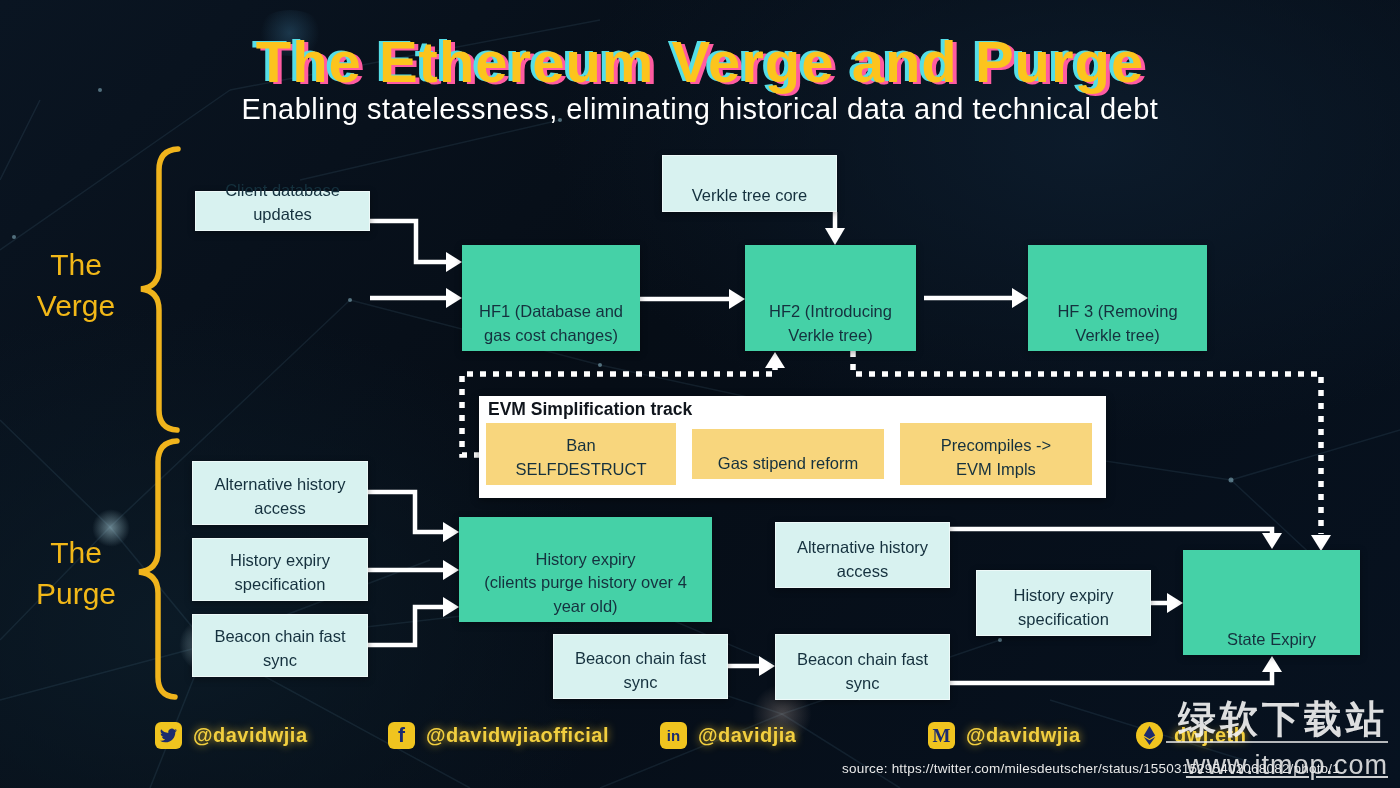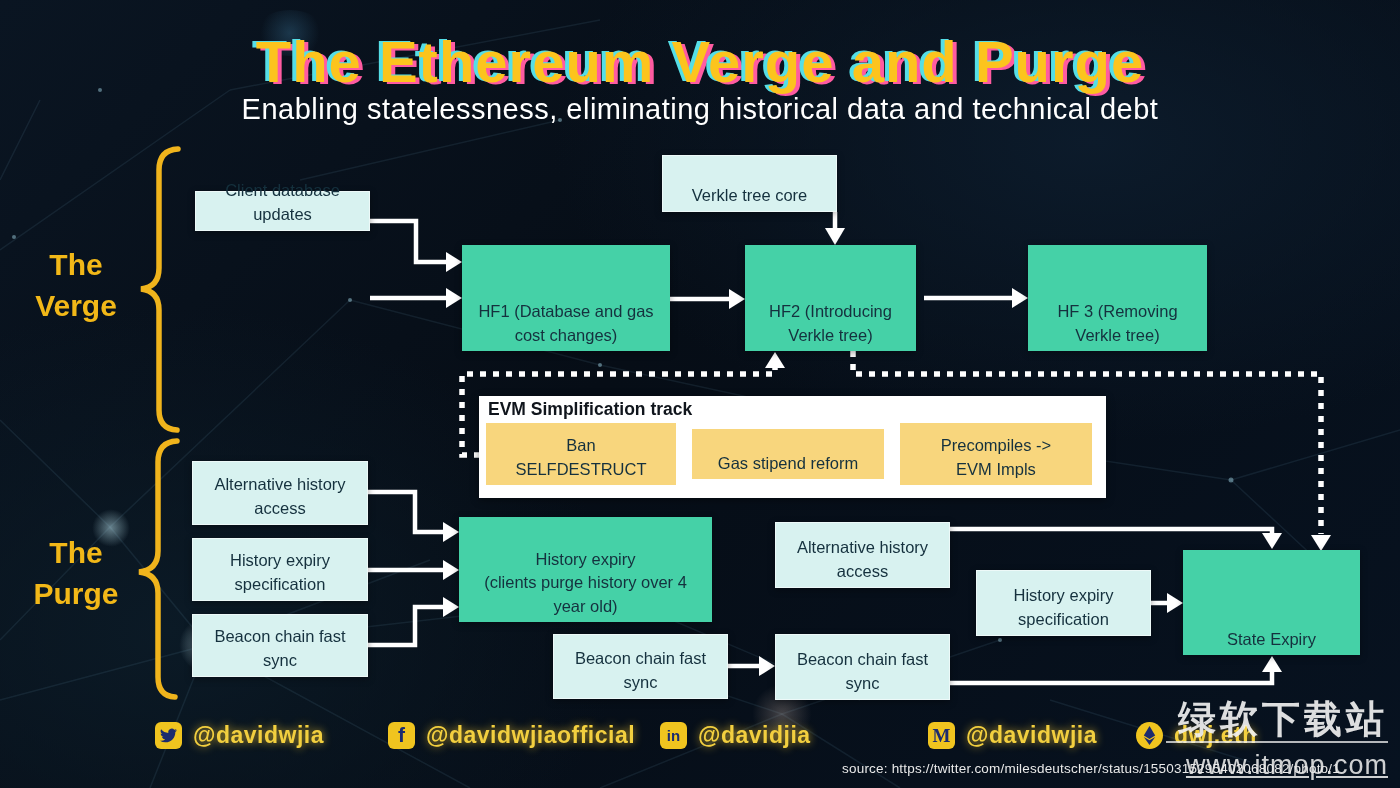--- a/index.html
+++ b/index.html
@@ -18,21 +18,21 @@
     font-size:58px;font-weight:800;letter-spacing:1px;
     color:var(--title-yellow,#fcc41d);
     text-shadow:-4px -1px 0 var(--title-cyan,#55dee6), 4px 2px 0 var(--title-pink,#ff5ba1);
   }
   .subtitle{
     position:absolute;top:93px;left:0;width:100%;text-align:center;
     font-size:29px;font-weight:400;color:#ffffff;letter-spacing:.5px;
   }
   .sec-label{
     position:absolute;left:0;width:152px;text-align:center;
-    color:var(--accent-yellow,#f2b818);font-weight:700;font-size:30px;line-height:41px;
+    color:var(--accent-yellow,#f2b818);font-weight:400;font-size:30px;line-height:41px;
   }
   .node{
     position:absolute;display:flex;align-items:flex-end;justify-content:center;
     text-align:center;box-sizing:border-box;padding:4px 9px;
     font-size:16.5px;line-height:1.42;color:var(--box-text,#15313e);
     box-shadow:0 2px 7px rgba(0,0,0,.35);
   }
   .node span{white-space:pre-line;}
   .light{background:var(--light,#d8f2f0);border:1.5px solid rgba(255,255,255,.55);}
   .teal{background:var(--teal,#45d1a7);}
@@ -44,21 +44,21 @@
   .badge{
     width:27px;height:27px;border-radius:6px;background:var(--icon-bg,#f0c41f);
     display:flex;align-items:center;justify-content:center;
     color:var(--icon-glyph,#1c2b6e);font-weight:bold;flex:0 0 auto;
   }
   .badge.round{border-radius:50%;}
   .badge .f{font-size:21px;font-family:"Liberation Sans",sans-serif;transform:translateY(-1px);}
   .badge .in{font-size:15px;font-weight:800;}
   .badge .m{font-size:19px;font-family:"Liberation Serif",serif;font-weight:bold;}
   .handle{
-    color:var(--footer-yellow,#f2cf3f);font-size:23px;font-weight:600;letter-spacing:.5px;
+    color:var(--footer-yellow,#f2cf3f);font-size:20px;font-weight:600;letter-spacing:.5px;
     text-shadow:0 0 9px rgba(242,197,48,.8);
     text-align:center;
   }
   .source{position:absolute;right:60px;top:761px;font-size:13.5px;color:#e9e9e9;letter-spacing:.2px;}
   .wm{position:absolute;right:12px;top:697px;text-align:right;color:rgba(240,240,240,.92);line-height:1;}
   .wm-1{font-size:38px;font-weight:bold;letter-spacing:4px;line-height:44px;margin-left:12px;}
   .wm-2{font-size:27px;letter-spacing:1px;border-top:2px solid rgba(240,240,240,.75);padding-top:9px;color:rgba(235,235,235,.88);text-decoration:underline;}
 </style>
 </head>
 <body>
@@ -163,21 +163,21 @@
     <div>The</div>
     <div>Purge</div>
   </div>
 
   <div class="node light" style="left:195px;top:191px;width:175px;height:40px;">
       <span>Client database updates</span>
     </div>
   <div class="node light" style="left:662px;top:155px;width:175px;height:57px;">
       <span>Verkle tree core</span>
     </div>
-  <div class="node teal" style="left:462px;top:245px;width:208px;height:106px;">
+  <div class="node teal" style="left:462px;top:245px;width:178px;height:106px;">
       <span>HF1 (Database and gas cost changes)</span>
     </div>
   <div class="node teal" style="left:745px;top:245px;width:171px;height:106px;">
       <span>HF2 (Introducing Verkle tree)</span>
     </div>
   <div class="node teal" style="left:1028px;top:245px;width:179px;height:106px;">
       <span>HF 3 (Removing Verkle tree)</span>
     </div>
 
   <div class="evm-panel">

